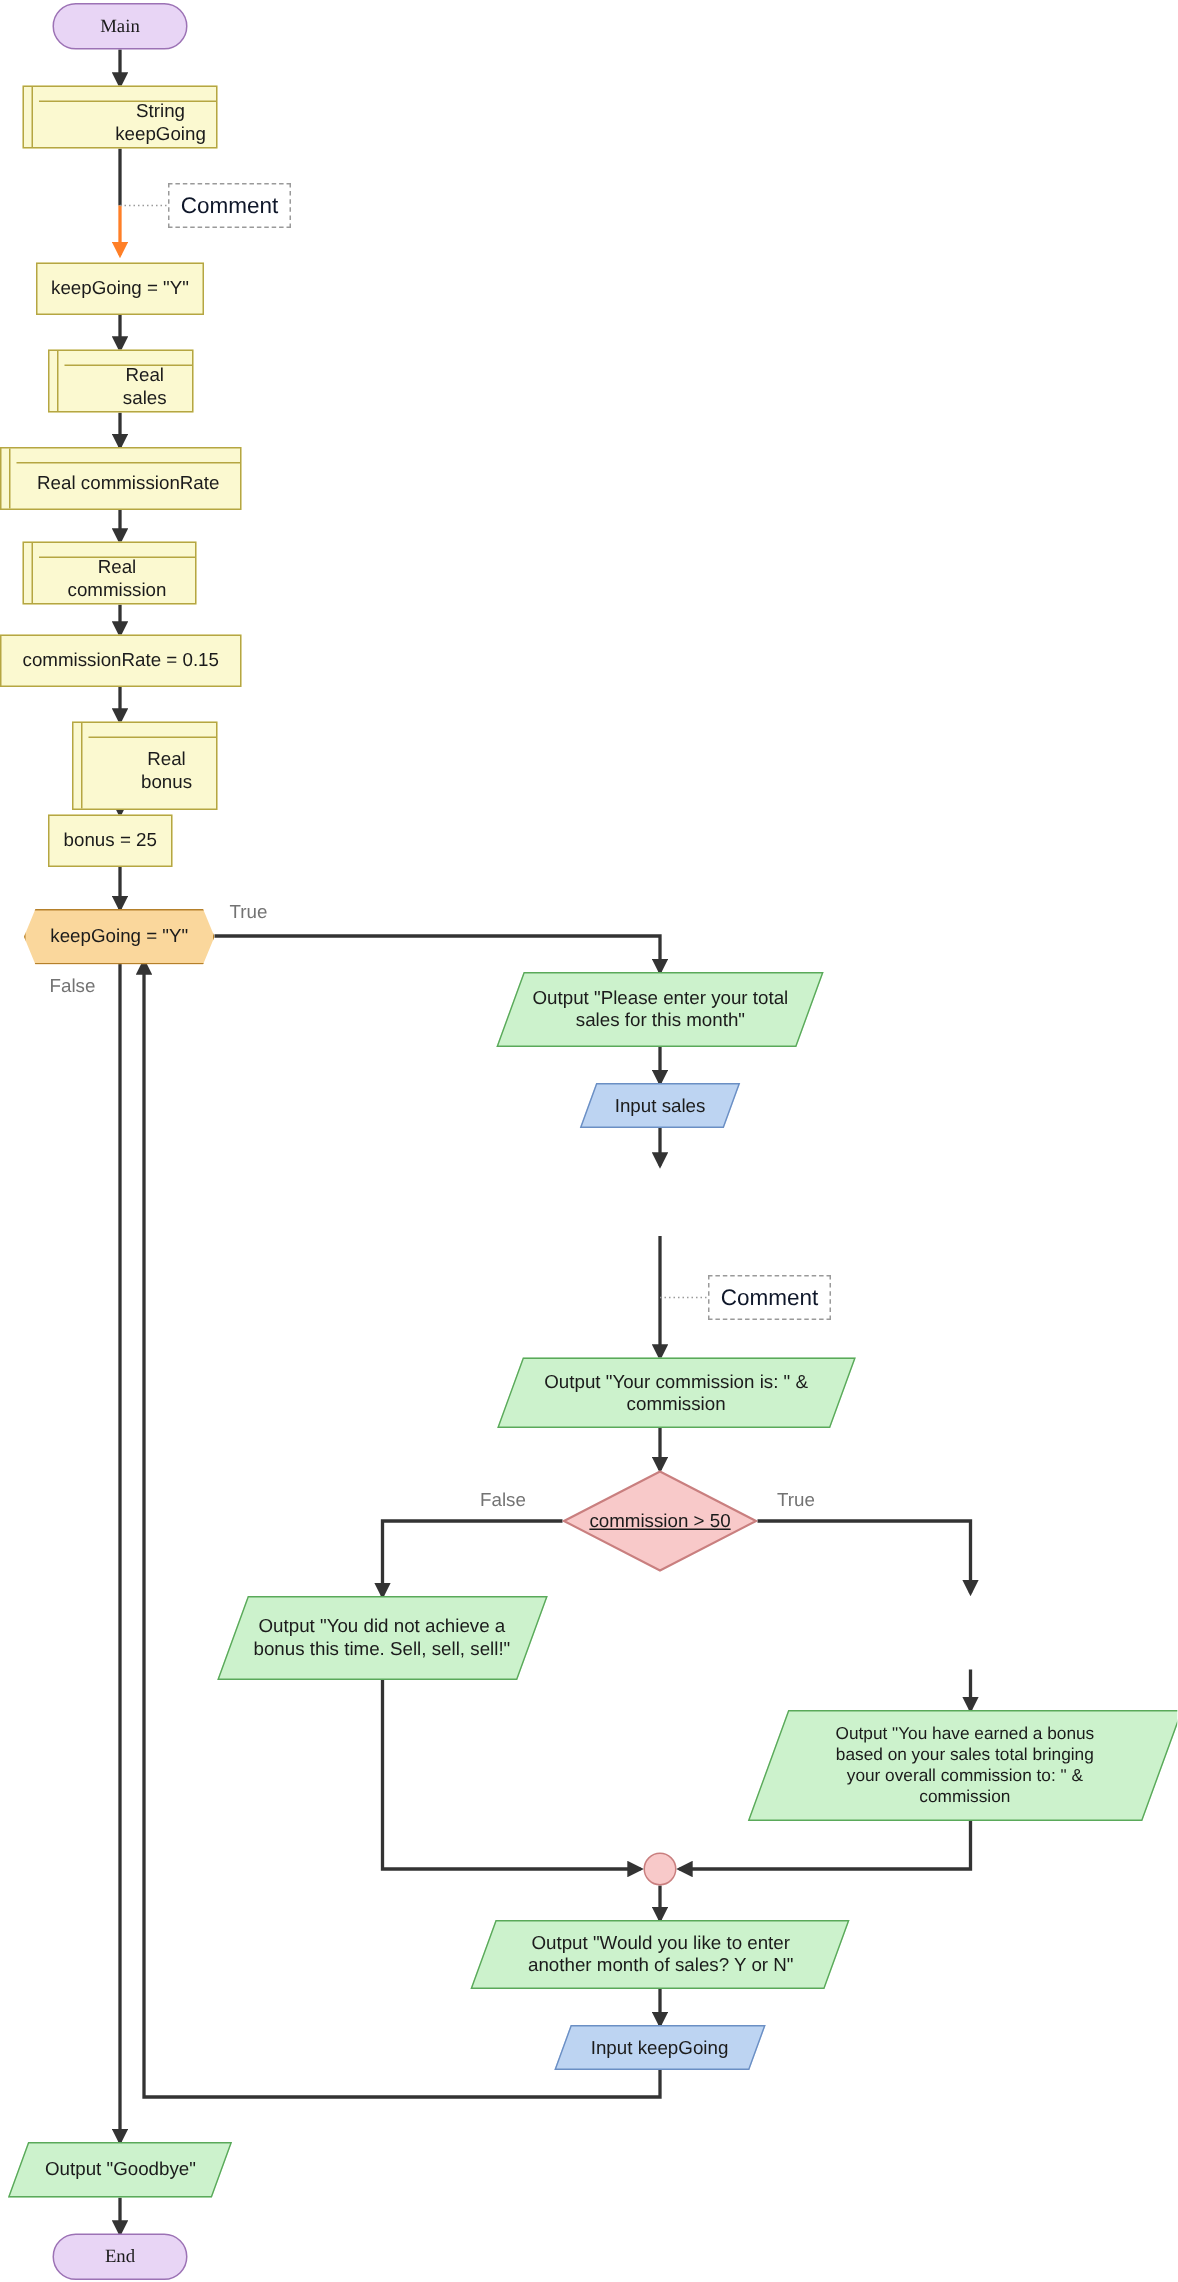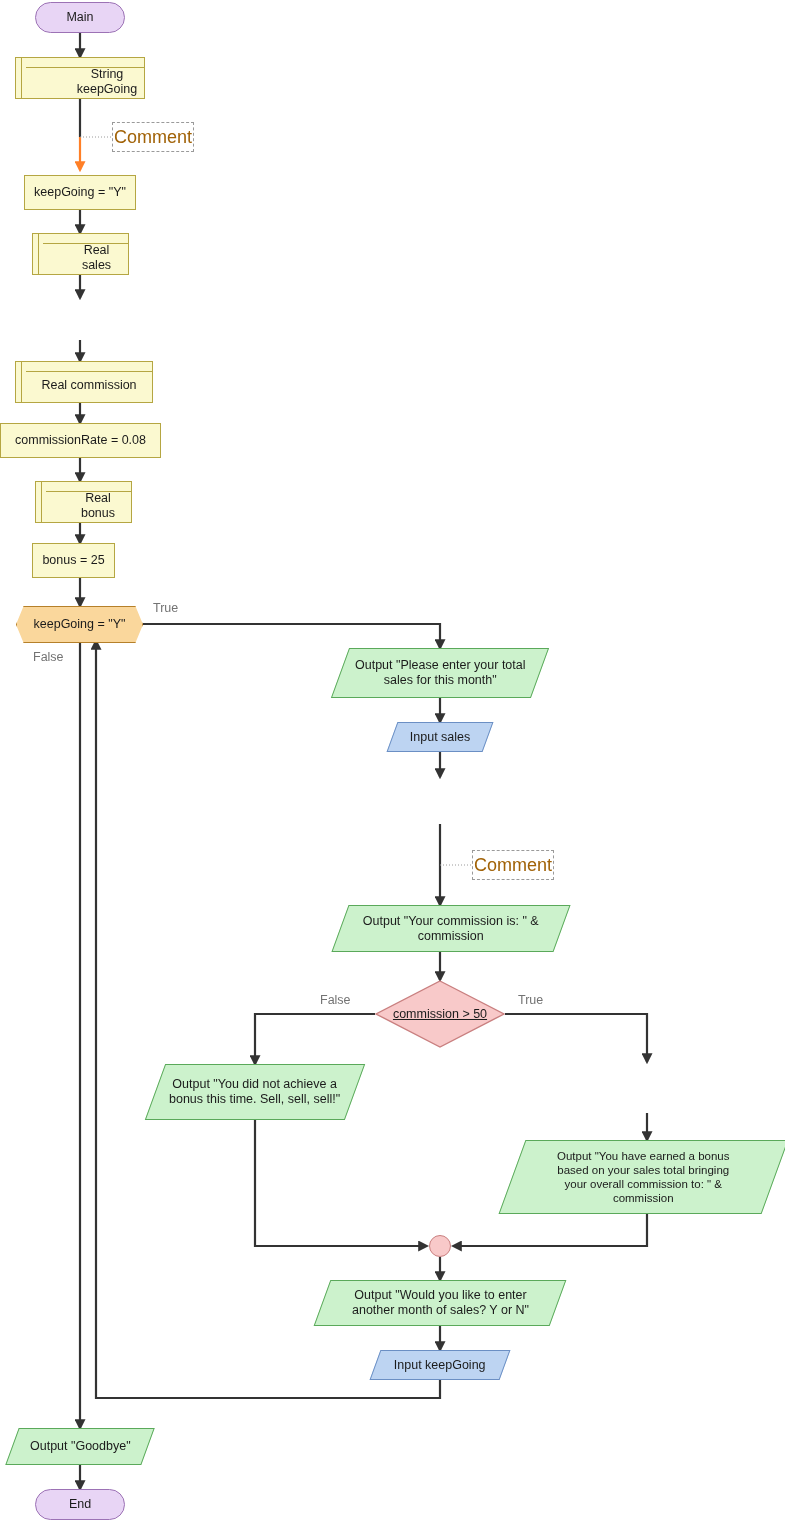--- a/index.html
+++ b/index.html
@@ -41,20 +41,21 @@
     display: block;
     padding: 0 6px;
     white-space: pre-line;
   }
 
   
   .n-terminator {
     background: #e8d5f5;
     border: 1px solid #9c72b5;
     border-radius: 999px;
+    font-family: Liberation Serif, serif;
   }
 
   
   .n-process {
     background: #fbf9d0;
     border: 1px solid #b5a642;
   }
 
   
   .n-declare {
@@ -131,22 +132,22 @@
   .n-merge {
     background: #f8c9c9;
     border: 1px solid #c97f7f;
     border-radius: 50%;
   }
 
   
   .n-comment {
     background: transparent;
     border: 1px dashed #9a9a9a;
-    color: #a16207;
-    font-size: 18px;
+    color: #0f172a;
+    font-size: 15px;
   }
 
   
   .edge-label {
     position: absolute;
     color: #737373;
     font-size: 12.5px;
     line-height: 14px;
     z-index: 4;
     white-space: nowrap;
@@ -237,30 +238,33 @@
   </div>
 
   <div class="node n-process" style="left:24px; top:175px; width:112px; height:35px;">
     <span class="lbl">keepGoing = "Y"</span>
   </div>
 
   <div class="node n-declare" style="left:32px; top:233px; width:97px; height:42px;padding-left:22px;">
     <span class="lbl">Real sales</span>
   </div>
 
-
-  <div class="node n-declare" style="left:15px; top:361px; width:138px; height:42px;">
+  <div class="node n-declare" style="left:0px; top:298px; width:161px; height:42px;">
+    <span class="lbl">Real commissionRate</span>
+  </div>
+
+  <div class="node n-declare" style="left:15px; top:361px; width:116px; height:42px;">
     <span class="lbl">Real commission</span>
   </div>
 
   <div class="node n-process" style="left:0px; top:423px; width:161px; height:35px;">
-    <span class="lbl">commissionRate = 0.08</span>
-  </div>
-
-  <div class="node n-declare" style="left:35px; top:481px; width:97px; height:42px;padding-left:19px;">
+    <span class="lbl">commissionRate = 0.15</span>
+  </div>
+
+  <div class="node n-declare" style="left:48px; top:481px; width:97px; height:59px;padding-left:19px;">
     <span class="lbl">Real bonus</span>
   </div>
 
   <div class="node n-process" style="left:32px; top:543px; width:83px; height:35px;">
     <span class="lbl">bonus = 25</span>
   </div>
 
   <div class="node n-hex" style="left:16px; top:606px; width:127px; height:37px;">
     <span class="lbl">keepGoing = "Y"</span>
   </div>

